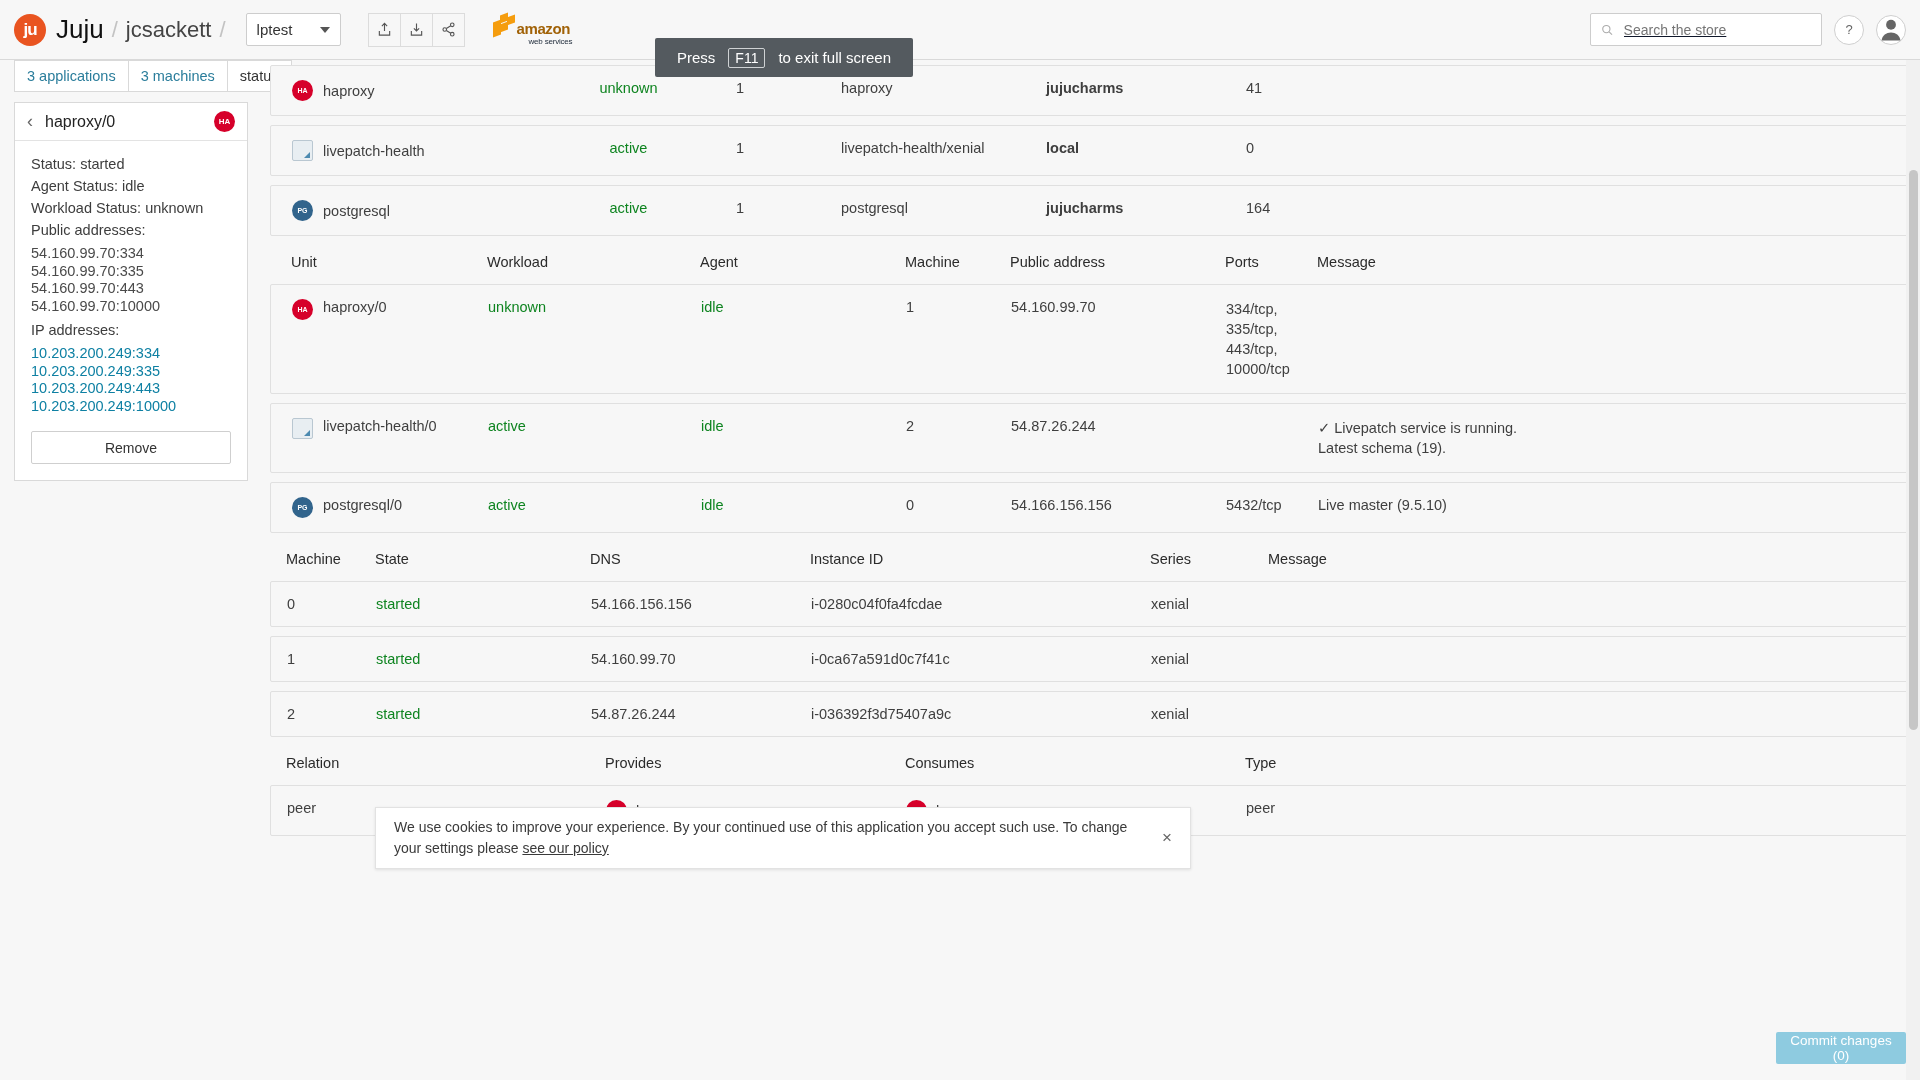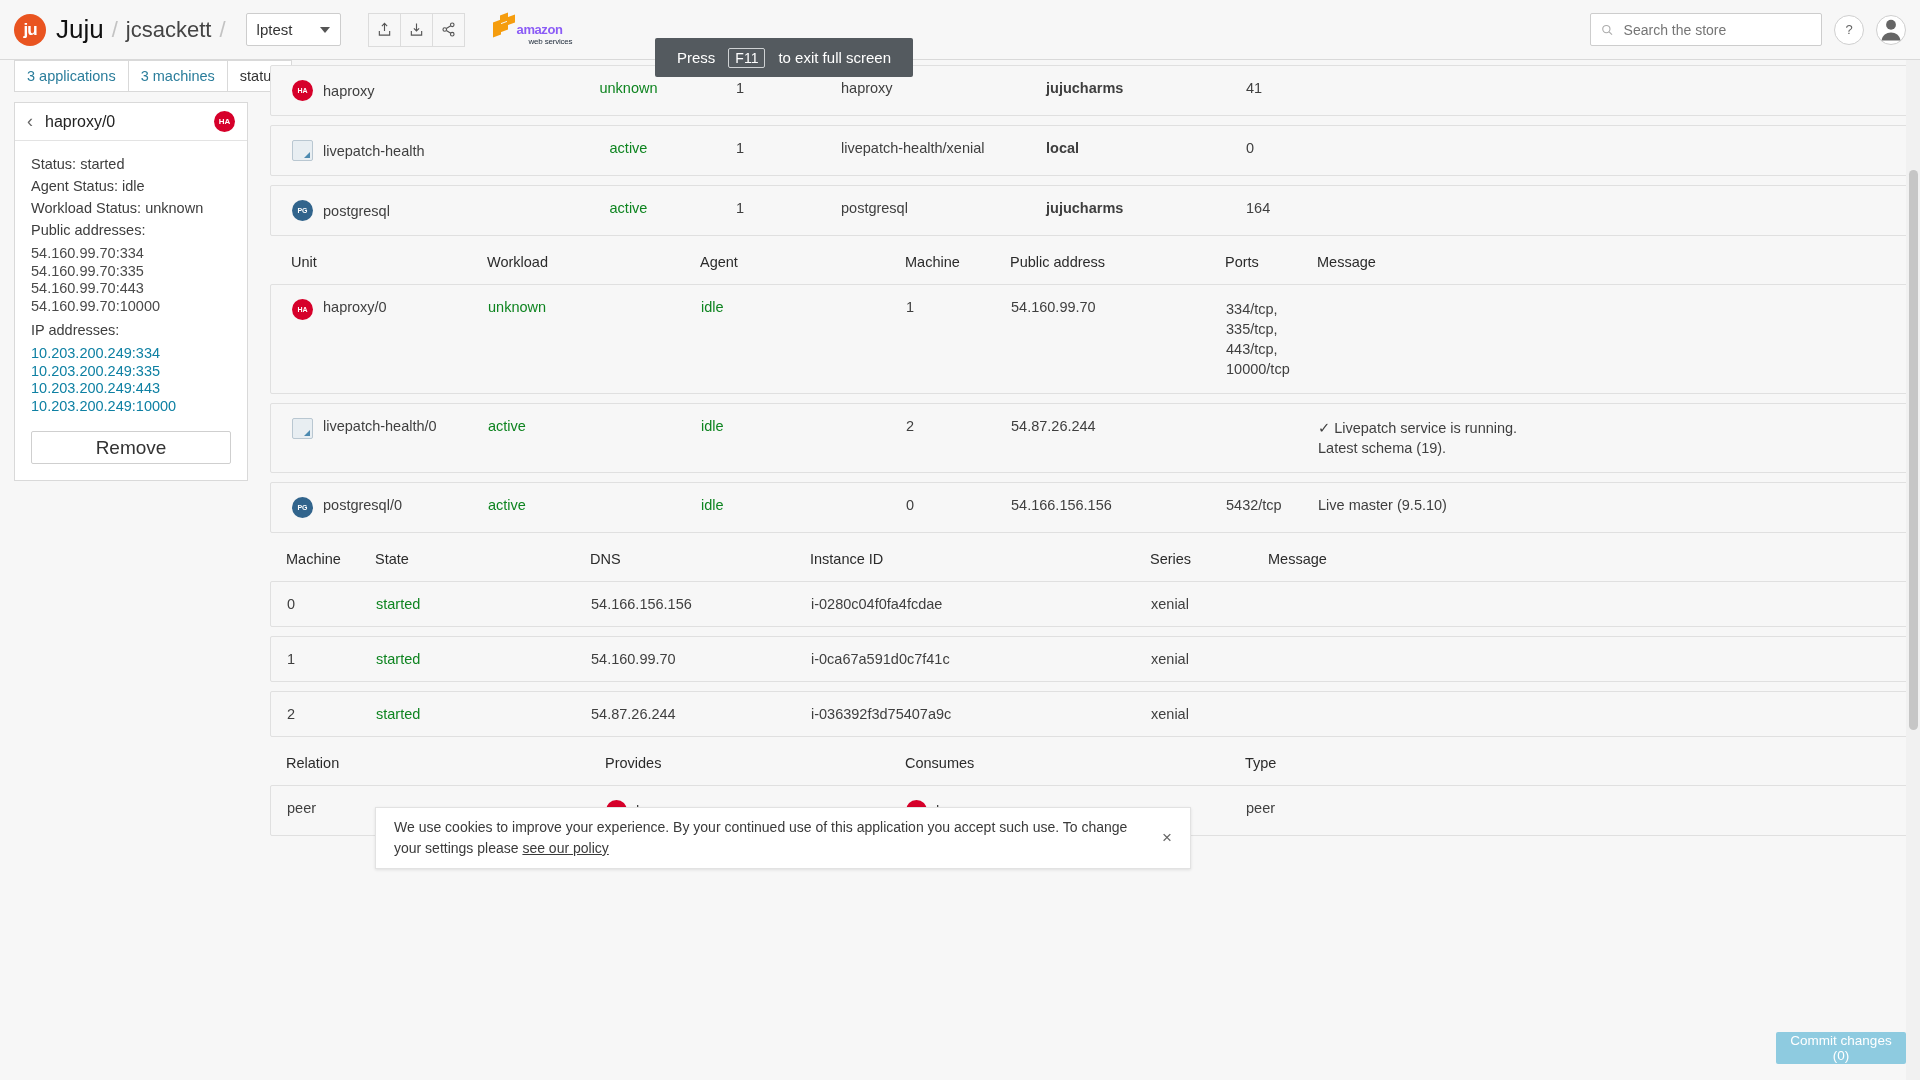--- a/index.html
+++ b/index.html
@@ -45,32 +45,32 @@
   }
   .icon-btn svg { width:15px; height:15px; }
 
   .aws-logo { margin-left:28px; display:flex; flex-direction:column; align-items:flex-start; }
   .aws-top { display:flex; align-items:flex-end; }
   .aws-cubes { position:relative; width:22px; height:22px; margin-right:2px; }
   .aws-cubes i {
     position:absolute; display:block; width:8px;height:8px;background:#f59d0e;
     transform:skewY(-20deg);
   }
-  .aws-word { font-size:13px; font-weight:bold; color:#8b5cf6; letter-spacing:-0.4px; line-height:1;}
+  .aws-word { font-size:15px; font-weight:bold; color:#a16207; letter-spacing:-0.4px; line-height:1;}
   .aws-sub { font-size:8px; color:#232f3e; letter-spacing:-0.2px; margin-top:1px; }
 
   .topbar-right { margin-left:auto; display:flex; align-items:center; padding-right:14px; }
   .search-box {
     width:232px; height:33px; background:#fff; border:1px solid #cdcdcd; border-radius:2px;
     display:flex; align-items:center; padding:0 10px;
   }
   .search-box svg { width:14px;height:14px; opacity:.55; margin-right:8px; }
   .search-box input {
-    border:0; outline:0; font-size:14px; color:#4d7c0f; width:100%;
-    font-family:"Liberation Sans",sans-serif; background:transparent;
+    border:0; outline:0; font-size:14px; color:#0f172a; width:100%;
+    font-family:"Liberation Sans",sans-serif; background:transparent;text-decoration:underline;
   }
   .round-btn {
     margin-left:12px; width:30px; height:30px; border-radius:50%;
     border:1px solid #cfcfcf; background:#fff;
     display:flex;align-items:center;justify-content:center;
     font-size:13px;color:#666; cursor:pointer;
   }
 
   
   .fs-toast {
@@ -105,21 +105,21 @@
     margin-left:auto; width:21px;height:21px;border-radius:50%;
     background:#d6002a; color:#fff; font-size:8px; font-weight:bold;
     display:flex;align-items:center;justify-content:center; line-height:1;
   }
   .insp-body { padding:12px 16px 16px 16px; }
   .insp-line { font-size:14.5px; color:#3d3d3d; line-height:22px; }
   .insp-addr { font-size:14.5px; color:#4a4a4a; line-height:17.5px; }
   .insp-ip { font-size:14.5px; color:#0e80a3; line-height:17.5px; cursor:pointer; }
   .remove-btn {
     margin-top:16px; width:100%; height:33px; background:#fff;
-    border:1px solid #cfcfcf; border-radius:2px; font-size:19px; color:#333;
+    border:1px solid #cfcfcf; border-radius:2px; font-size:14px; color:#333;
     cursor:pointer; font-family:"Liberation Sans",sans-serif;
   }
 
   
   .main { position:absolute; top:60px; left:270px; width:1640px; }
 
   .card {
     background:#f7f7f7; border:1px solid #e0e0e0; border-radius:2px;
     margin-bottom:9px; display:flex; align-items:flex-start;
     padding:14px 0;

